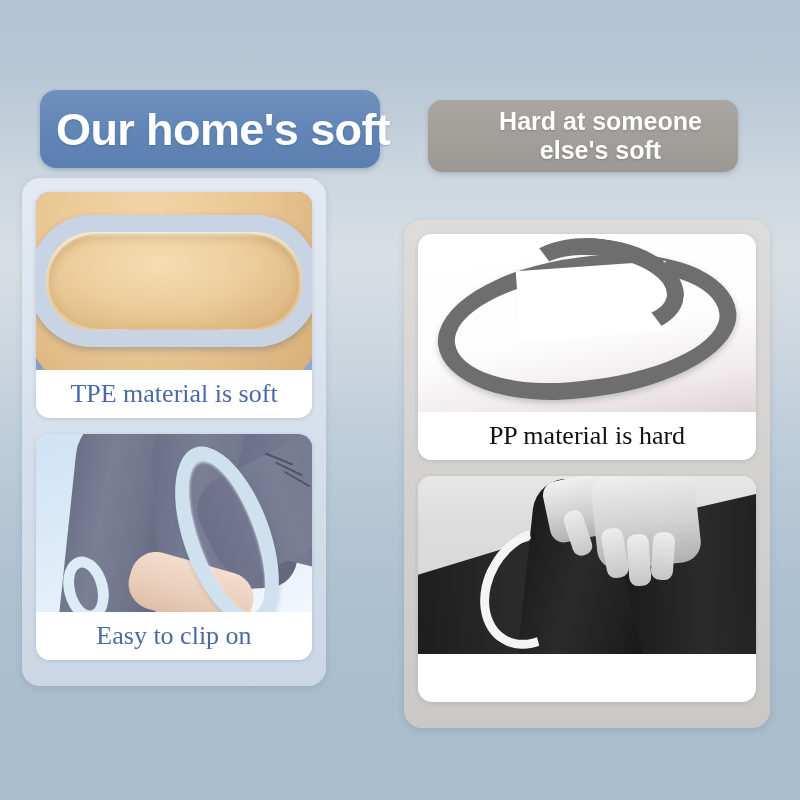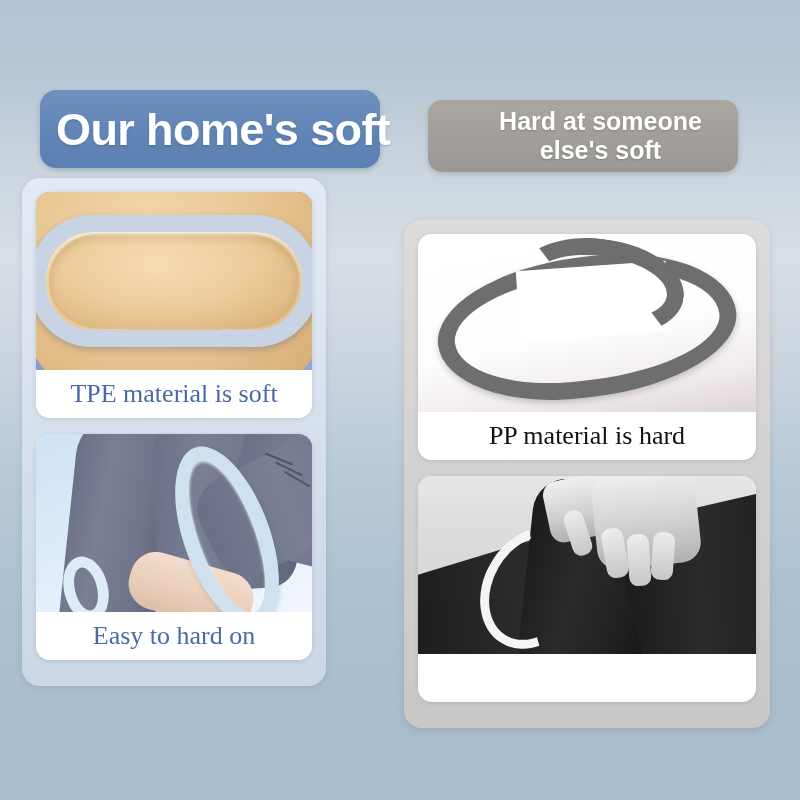--- a/index.html
+++ b/index.html
@@ -461,21 +461,21 @@
         <div class="leg leg-calf"></div>
         <div class="leg leg-shin"></div>
         <div class="crease" style="left:228px;top:24px;transform:rotate(22deg);"></div>
         <div class="crease" style="left:238px;top:34px;transform:rotate(26deg);"></div>
         <div class="crease" style="left:246px;top:44px;transform:rotate(30deg);"></div>
         <div class="arm"></div>
         <div class="ring-big"></div>
         <div class="ring-small"></div>
       </div>
       <div class="caption cap-blue">
-        <span class="txt">Easy to hard on</span>
+        <span class="txt">Easy to clip on</span>
       </div>
     </div>
 
   </div>
 
   <div class="col col-right">
 
     <div class="card">
       <div class="photo p3 noclick">
         <div class="pp"></div>

